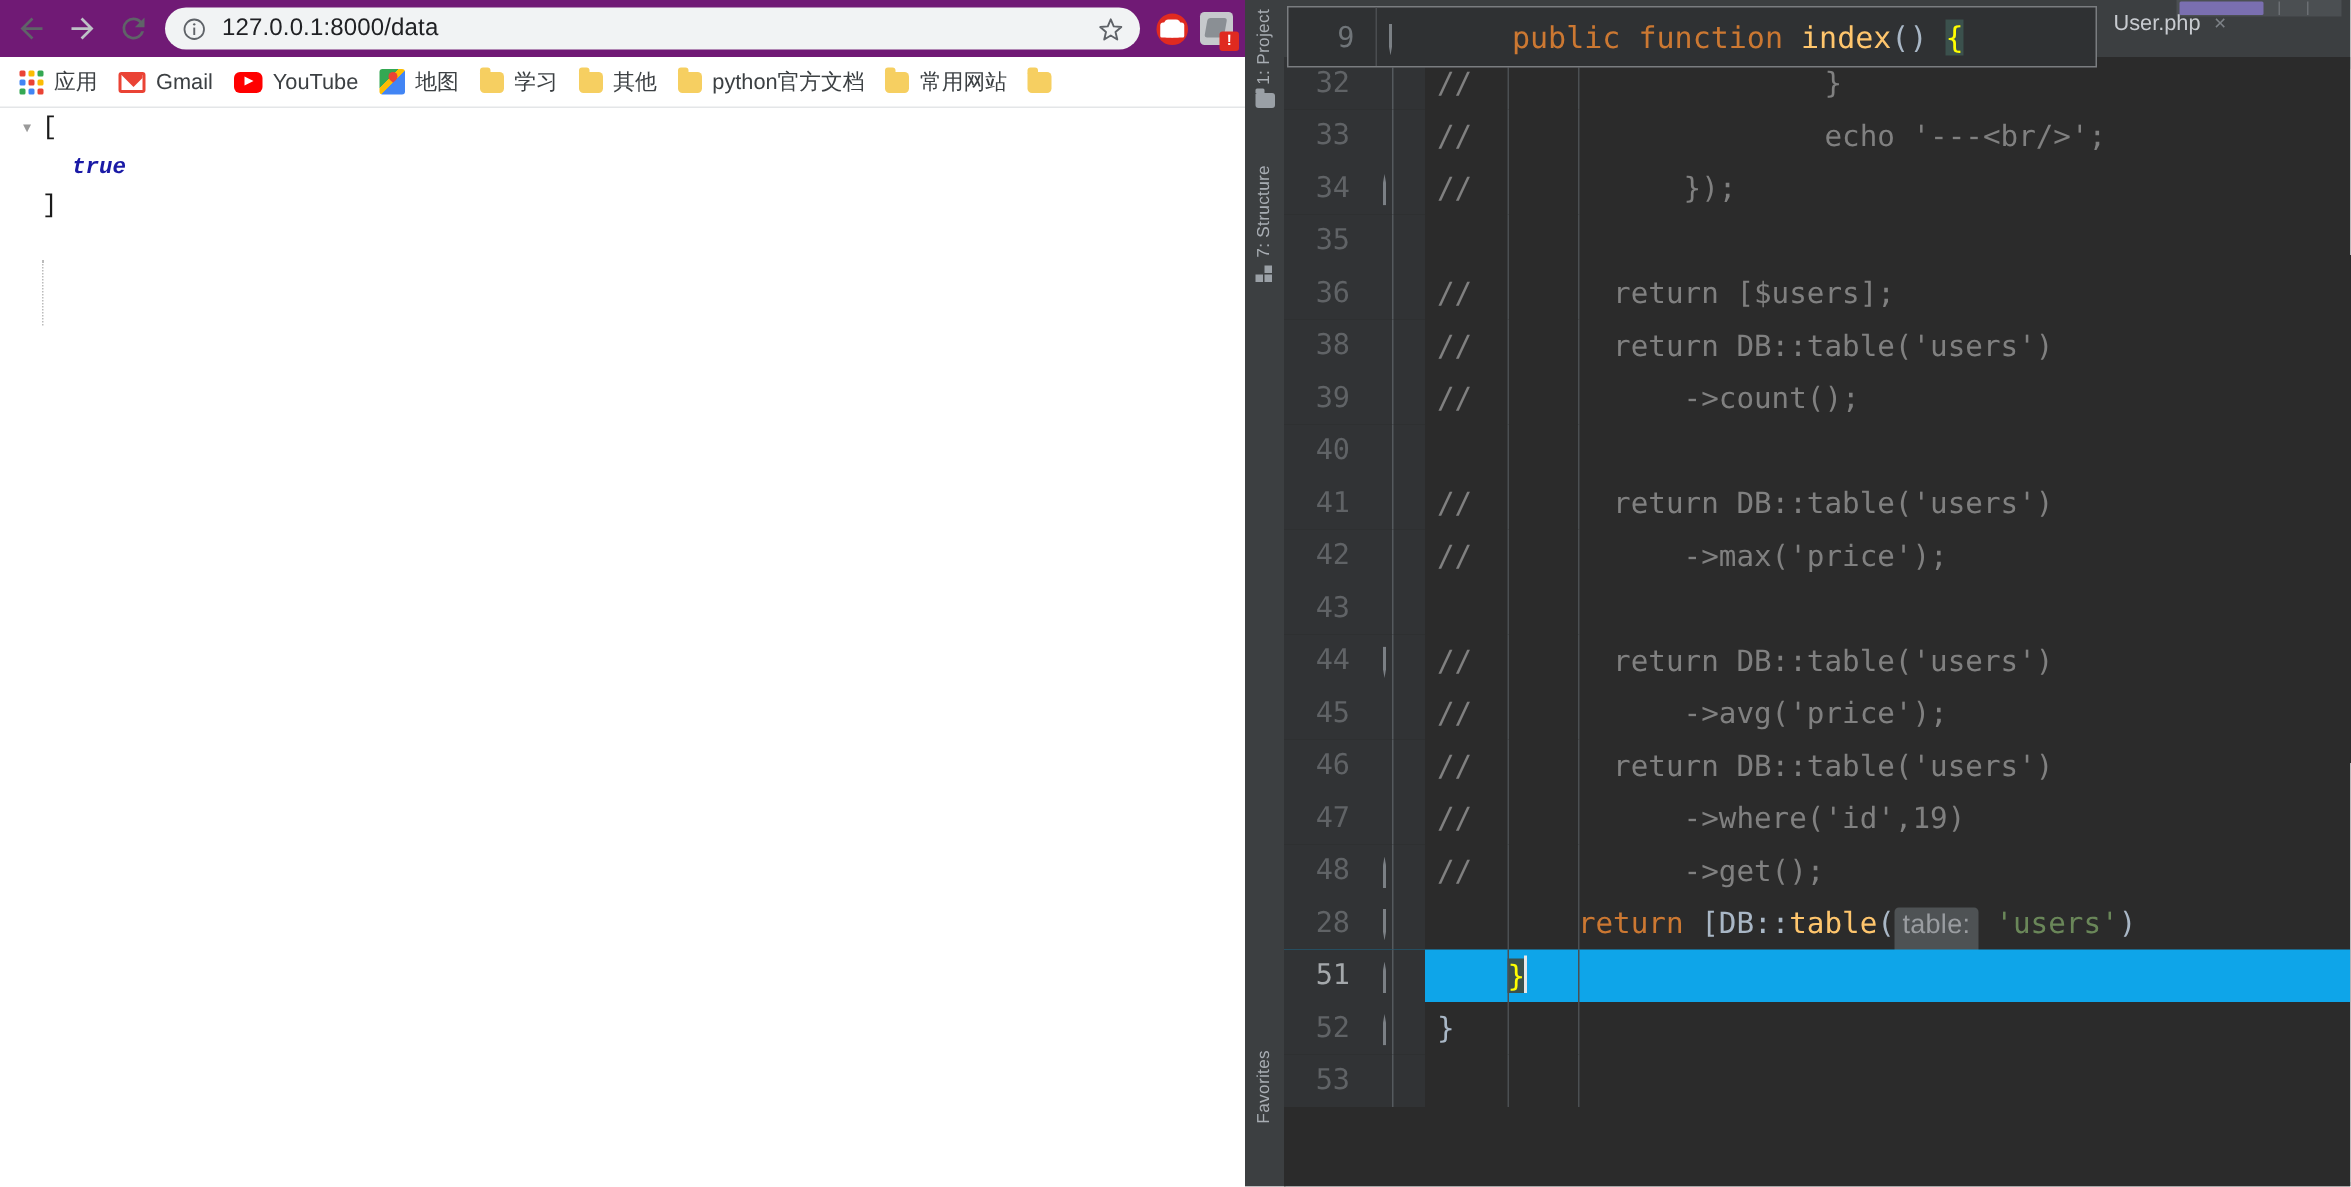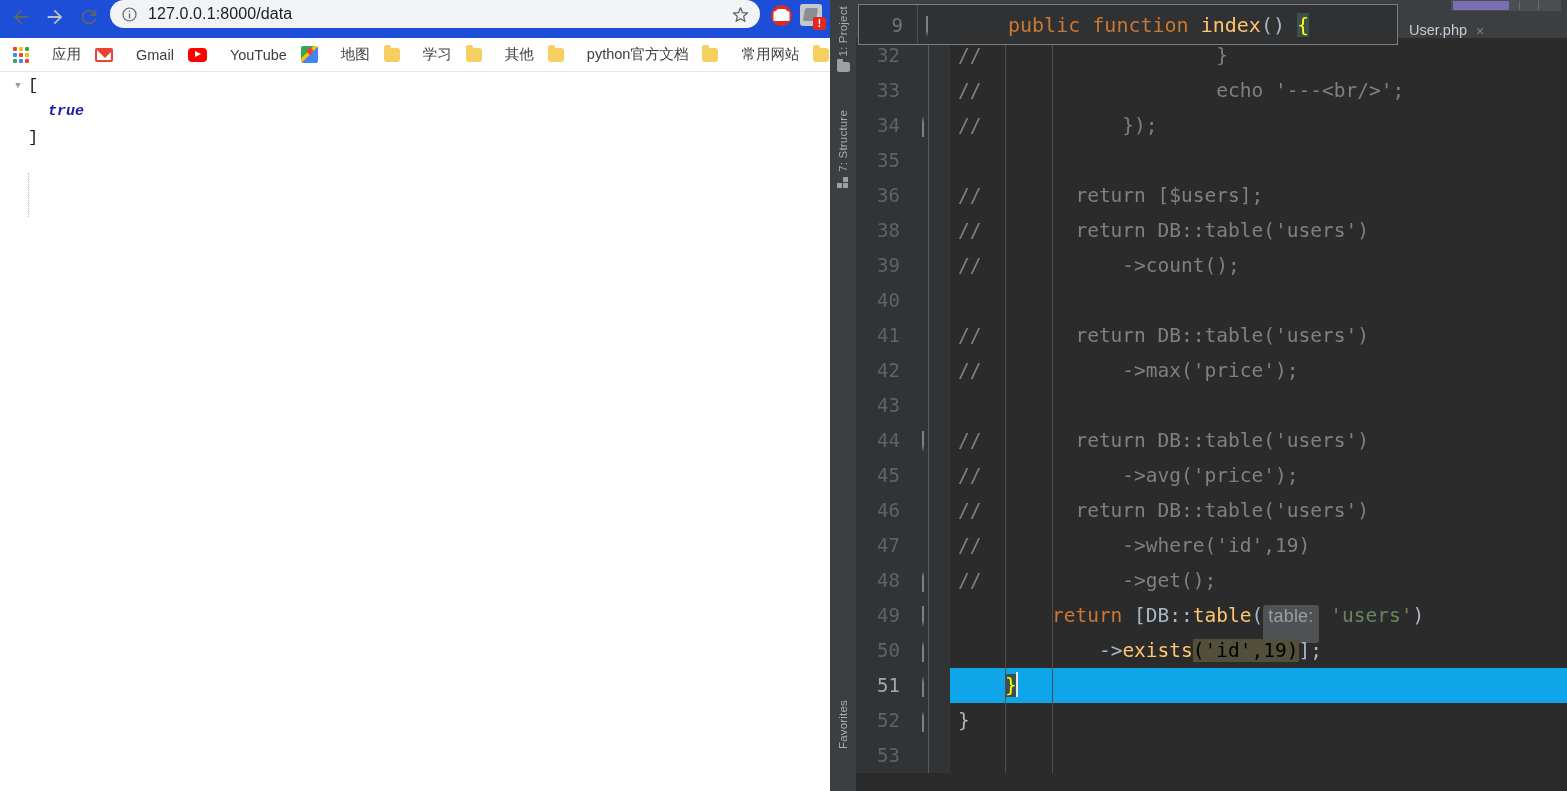--- a/index.html
+++ b/index.html
@@ -15,22 +15,23 @@
   
   #browser {
     position: absolute; left: 0; top: 0;
     width: 830px; height: 791px;
     background: #ffffff;
     overflow: hidden;
   }
   #browser-toolbar {
     position: relative;
     height: 38px;
-    background: #1d4ed8;
+    background: #701a75;
     display: flex;
+    align-items: center;
     padding: 0 4px;
     box-sizing: border-box;
   }
   .nav-btn {
     width: 34px; height: 34px;
     display: flex; align-items: center; justify-content: center;
     color: #5f6368;
     flex: 0 0 auto;
     cursor: pointer;
   }
@@ -139,21 +140,21 @@
     align-items: center;
     height: 26px;
     padding: 0 7px;
     border-radius: 4px;
     flex: 0 0 auto;
     cursor: pointer;
   }
   .bm .bm-label {
     font-size: 14.5px;
     color: #3c4043;
-    margin-left: 23px;
+    margin-left: 7px;
     font-family: "Liberation Sans", sans-serif;
   }
   .apps-grid {
     width: 16px; height: 16px;
     display: grid;
     grid-template-columns: repeat(3, 4px);
     grid-template-rows: repeat(3, 4px);
     gap: 2px;
   }
   .apps-grid i { background: #ea4335; border-radius: 1px; display:block; }
@@ -335,21 +336,21 @@
   #tab-bar {
     position: absolute;
     left: 26px; top: 0;
     width: 711px; height: 46px;
     background: #3c3f41;
   }
   #tab-user {
     position: absolute;
     left: 545px; top: 8px;
     height: 30px;
-    display: flex; align-items: flex-end;
+    display: flex; align-items: flex-start;
     padding: 0 8px;
     cursor: pointer;
   }
   #tab-user .tab-name {
     font-family: "Liberation Sans", sans-serif;
     font-size: 14.5px;
     color: #c8cbd0;
   }
   #tab-user .tab-close {
     margin-left: 9px;
@@ -801,34 +802,26 @@
         </div>
         <div class="ed-line">
           <div class="gutter-num">48</div>
           <div class="fold-gutter">
             <span class="fold-line"></span>
             <span class="fold-marker"><span class="hex"></span></span>
           </div>
           <div class="code-col"><span class="indent-guide" style="left: 55px;"></span><span class="indent-guide" style="left: 102px;"></span><span class="t-com">//</span><span class="t-com">            -&gt;get();</span></div>
         </div>
         <div class="ed-line">
-          <div class="gutter-num">49</div>
+          <div class="gutter-num">28</div>
           <div class="fold-gutter">
             <span class="fold-line"></span>
             <span class="fold-marker"><span class="hex down"></span></span>
           </div>
           <div class="code-col"><span class="indent-guide" style="left: 55px;"></span><span class="indent-guide" style="left: 102px;"></span><span class="t-plain">        </span><span class="t-kw">return</span><span class="t-plain"> [</span><span class="t-cls">DB</span><span class="t-plain">::</span><span class="t-fn">table</span><span class="t-plain">(</span><span class="hint-badge">table:</span><span class="t-plain"> </span><span class="t-str">'users'</span><span class="t-plain">)</span></div>
-        </div>
-        <div class="ed-line">
-          <div class="gutter-num">50</div>
-          <div class="fold-gutter">
-            <span class="fold-line"></span>
-            <span class="fold-marker"><span class="hex"></span></span>
-          </div>
-          <div class="code-col"><span class="indent-guide" style="left: 55px;"></span><span class="indent-guide" style="left: 102px;"></span><span class="t-plain">            </span><span class="t-plain">-&gt;</span><span class="t-fn">exists</span><span class="sel-hl">('id',19)</span><span class="t-plain">];</span></div>
         </div>
         <div class="ed-line current">
           <div class="gutter-num">51</div>
           <div class="fold-gutter">
             <span class="fold-line"></span>
             <span class="fold-marker"><span class="hex"></span></span>
           </div>
           <div class="code-col"><span class="indent-guide" style="left: 55px;"></span><span class="indent-guide" style="left: 102px;"></span><span class="t-plain">    </span><span class="t-brace-hl">}</span><span class="caret"></span></div>
         </div>
         <div class="ed-line">

